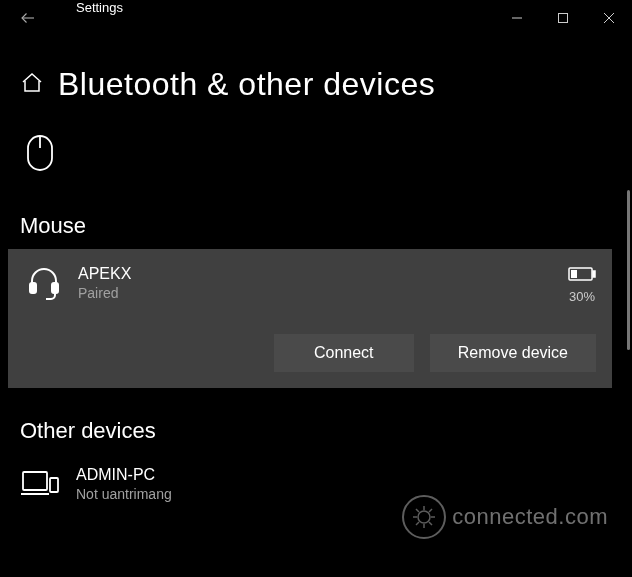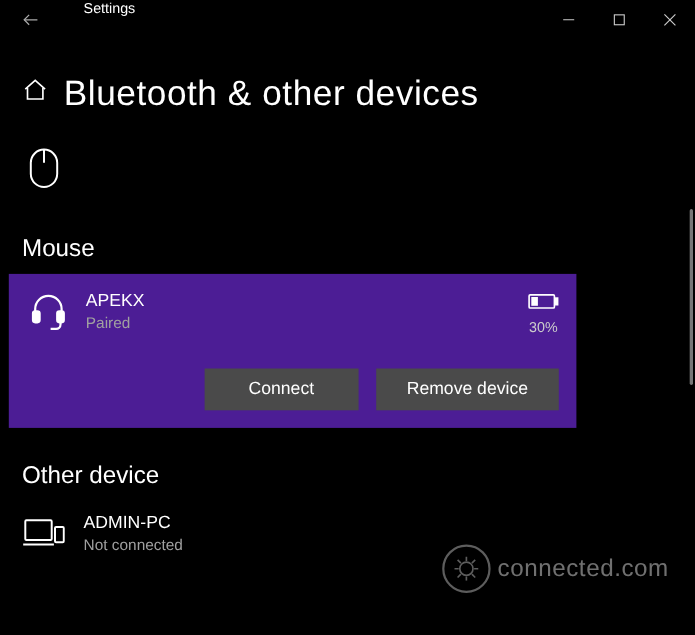--- a/index.html
+++ b/index.html
@@ -85,24 +85,24 @@
   .device-status {
     font-size: 14px;
     color: #a0a0a0;
   }
   .section-title {
     font-size: 22px;
     font-weight: 400;
     padding: 30px 12px 10px 12px;
   }
   .selected-card {
-    background: #4c1d95;
+    background: #404040;
     margin: 0 0 0 0;
     padding: 14px 16px 16px 16px;
-    width: 516px;
+    width: 604px;
   }
   .selected-top {
     display: flex;
     align-items: flex-start;
     gap: 14px;
   }
   .battery-block {
     margin-left: auto;
     text-align: center;
     display: flex;
@@ -245,33 +245,33 @@
         </span>
         <span class="battery-pct">30%</span>
       </div>
     </div>
     <div class="card-actions">
       <button class="btn">Connect</button>
       <button class="btn remove">Remove device</button>
     </div>
   </div>
 
-  <div class="section-title">Other device</div>
+  <div class="section-title">Other devices</div>
 
   <div class="device-row">
     <div class="device-icon">
       <svg width="38" height="28" viewBox="0 0 38 28" fill="none" stroke="#fff" stroke-width="1.8">
         <rect x="2" y="2" width="24" height="18" rx="1"></rect>
         <line x1="0" y1="24" x2="28" y2="24" stroke-width="2"></line>
         <rect x="29" y="8" width="8" height="14" rx="1"></rect>
       </svg>
     </div>
     <div class="device-text">
       <span class="device-name">ADMIN-PC</span>
-      <span class="device-status">Not connected</span>
+      <span class="device-status">Not uantrimang</span>
     </div>
   </div>
 
 </div>
 
 <div class="scrollbar"></div>
 
 <div class="watermark">
   <div class="watermark-circle">
     <svg width="22" height="22" viewBox="0 0 22 22" fill="none" stroke="#aaa" stroke-width="1.5">

